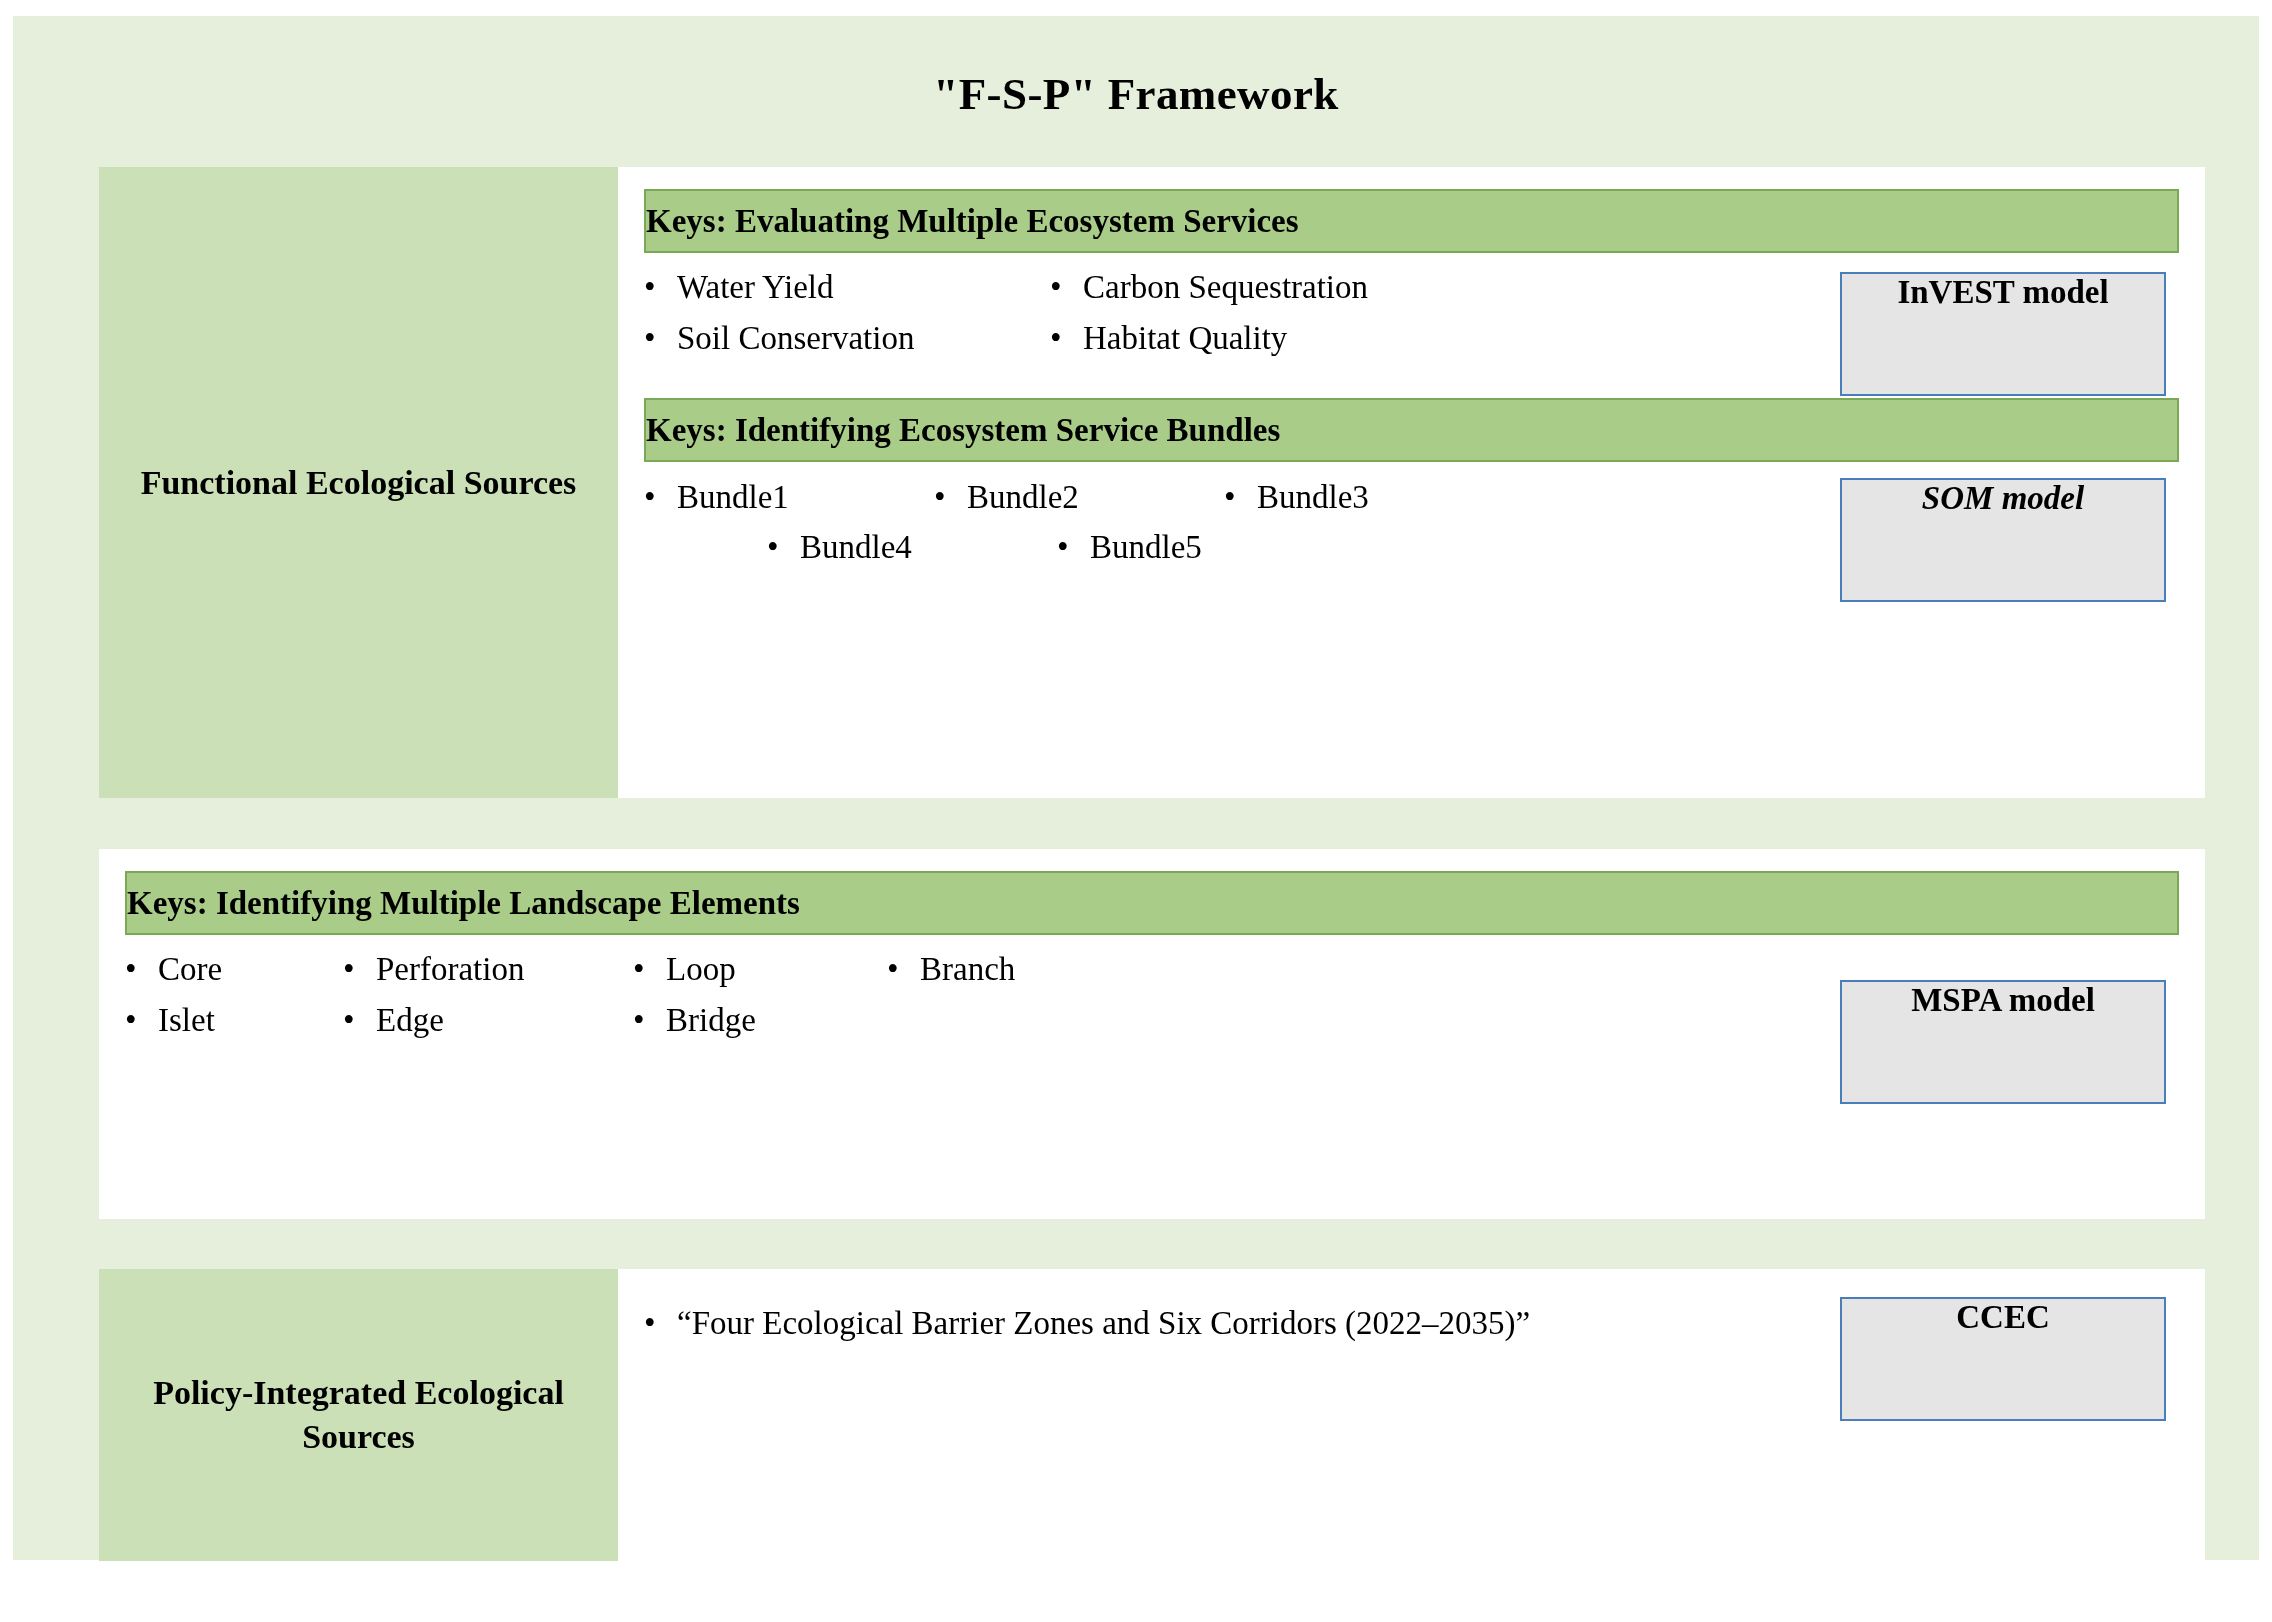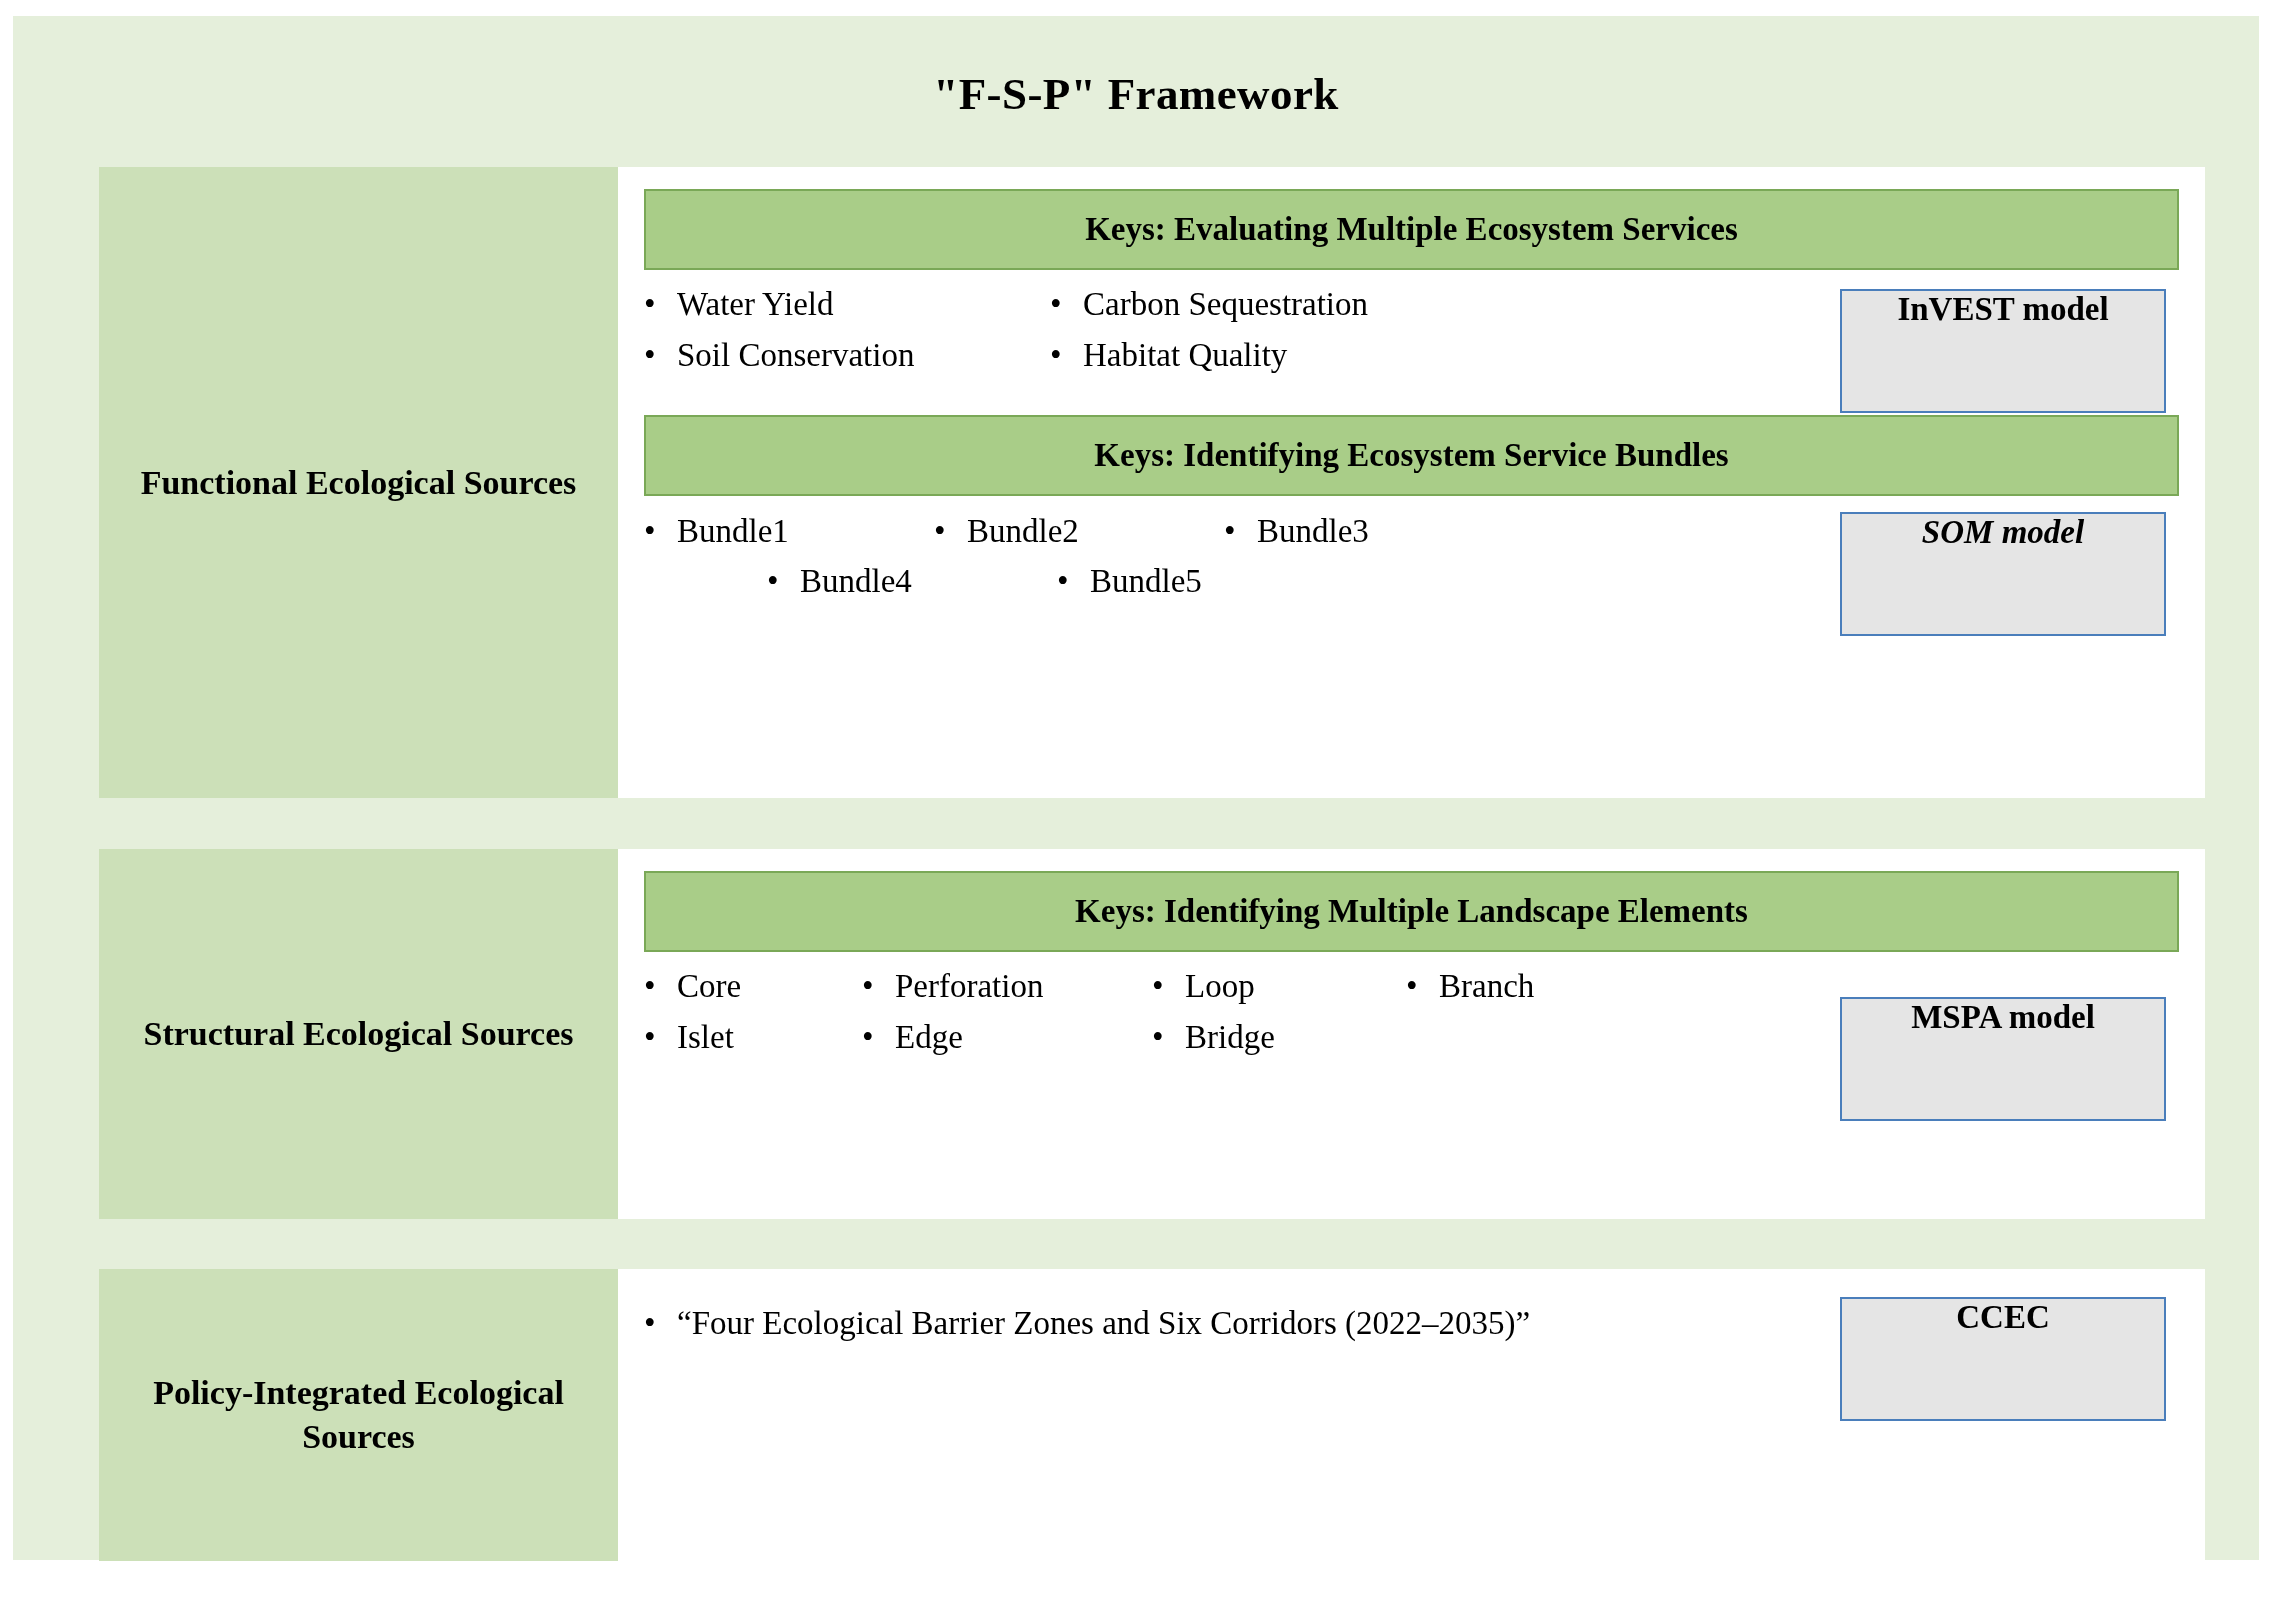--- a/index.html
+++ b/index.html
@@ -72,24 +72,24 @@
     background: #ffffff;
     position: relative;
     box-sizing: border-box;
     padding: 22px 26px 7.3px 26px;
   }
 
   
   .keys-bar {
     background: #a9cd88;
     border: 2.2px solid #7aa857;
-    height: 81px;
+    height: 64px;
     display: flex;
     align-items: center;
-    justify-content: center;
+    justify-content: flex-start;
     box-sizing: border-box;
     margin-bottom: 2.9px;
   }
   .keys-bar-text {
     font-size: 33px;
     font-weight: bold;
     color: #000000;
   }
 
   
@@ -229,23 +229,20 @@
           <div class="model-chip chip-som">
             <span class="model-chip-text">SOM model</span>
           </div>
         </div>
       </div>
 
     </div>
   </div>
 
   <div class="row row-structural">
-    <div class="row-label">
-      <div class="row-label-text">Structural Ecological Sources</div>
-    </div>
     <div class="row-content">
       <div class="block">
         <div class="keys-bar">
           <span class="keys-bar-text">Keys: Identifying Multiple Landscape Elements</span>
         </div>
         <div class="block-body">
           <div class="items-grid grid-mspa">
             <div class="bullet-item">
               <span class="bullet-dot">•</span>
               <span class="bullet-label">Core</span>

